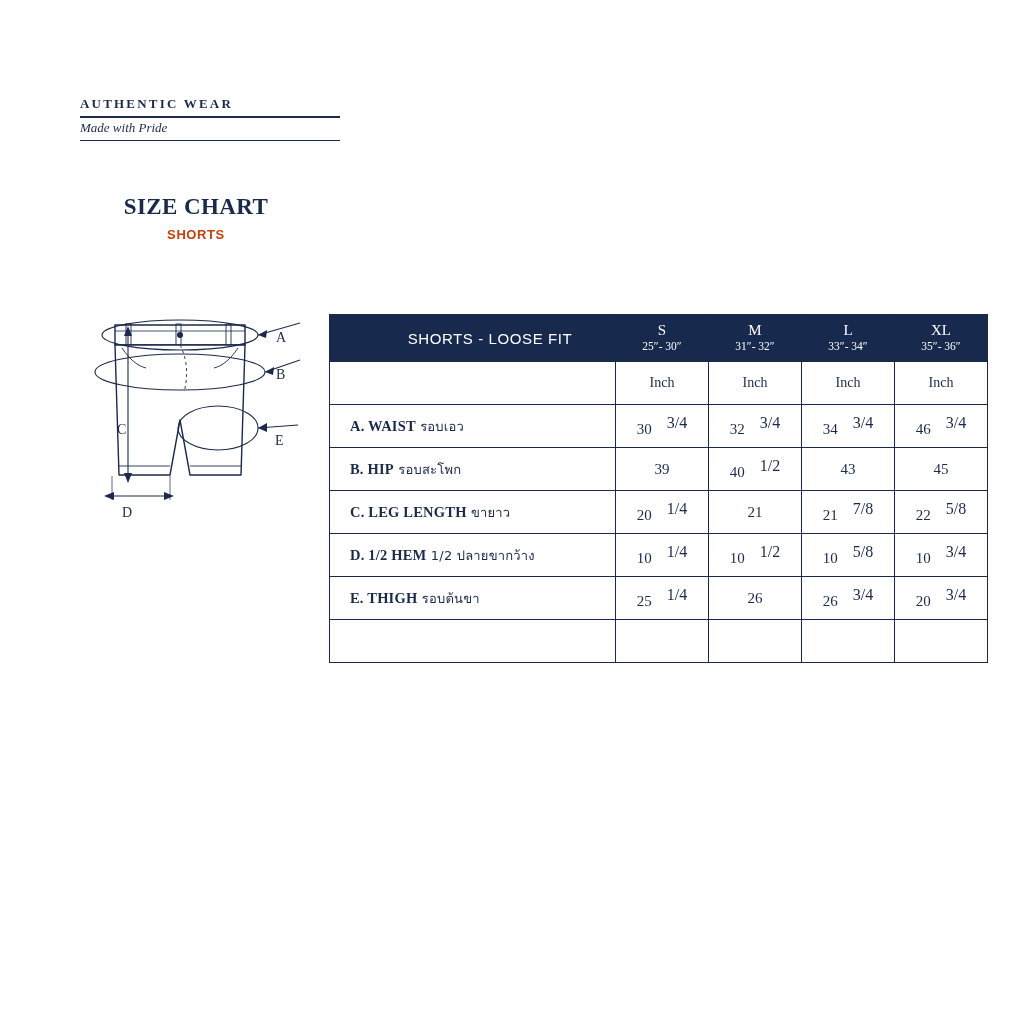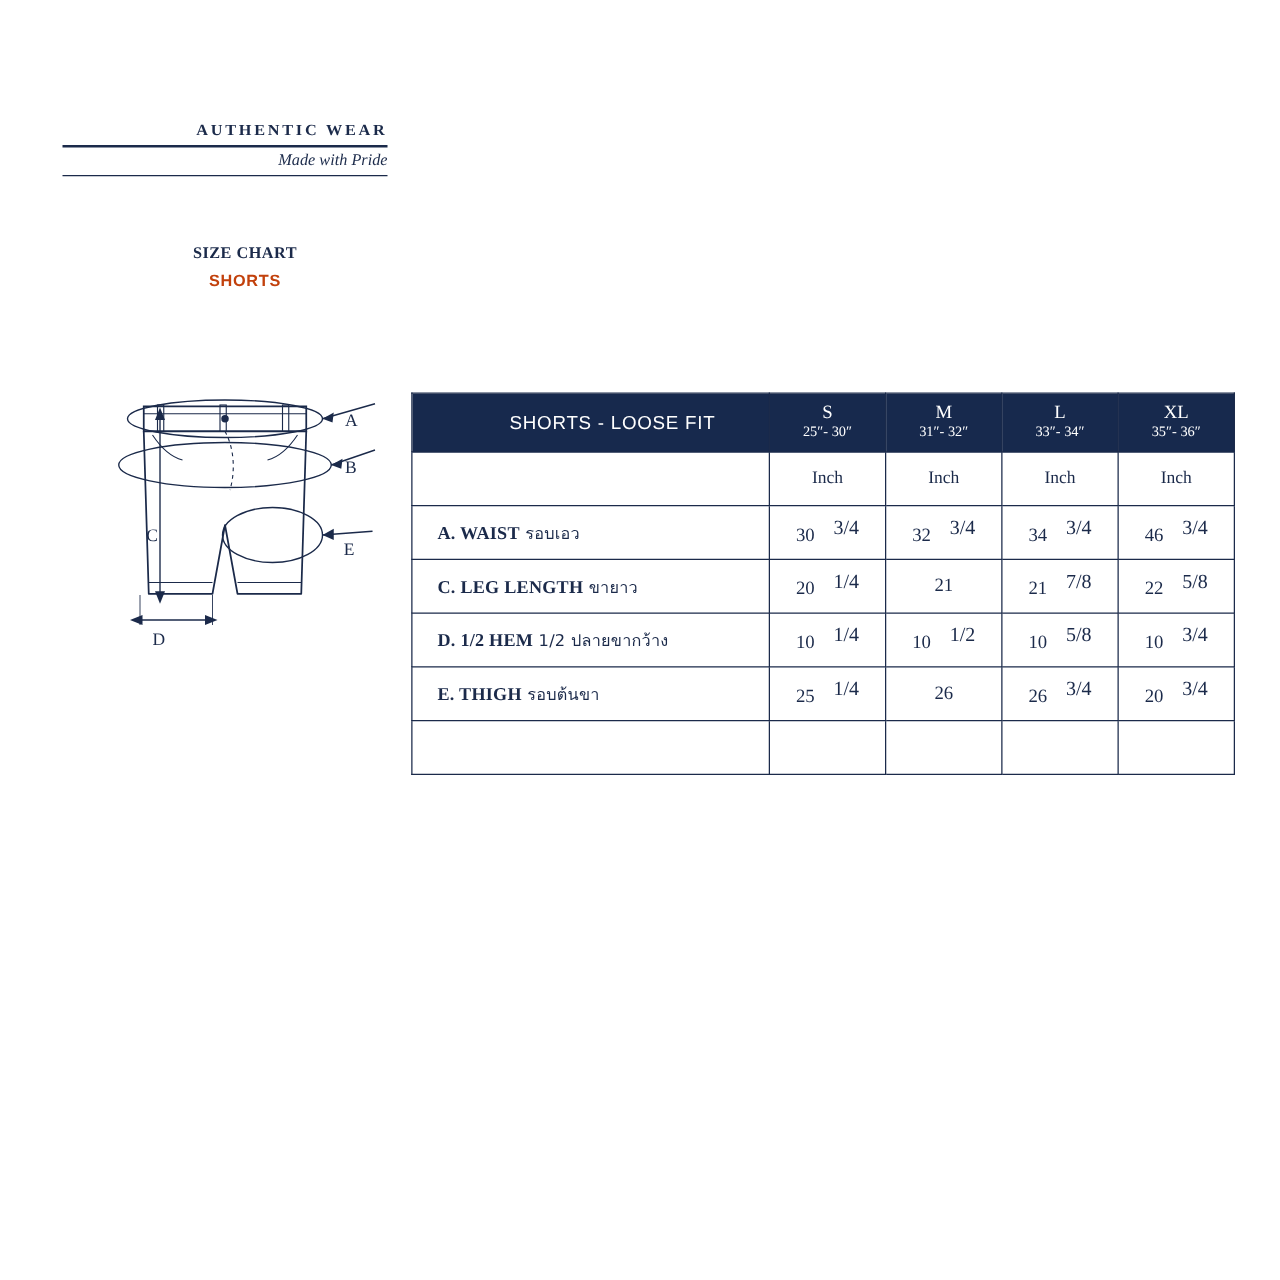--- a/index.html
+++ b/index.html
@@ -12,24 +12,24 @@
     height: 1024px;
     position: relative;
     font-family: "Liberation Serif", serif;
     color: #1b2a4a;
     overflow: hidden;
   }
 
   
   #brand {
     position: absolute;
-    left: 50px;
+    left: 80px;
     top: 96px;
     width: 260px;
-    text-align: right;
+    text-align: left;
   }
   #brand .authentic {
     font-family: "Liberation Serif", serif;
     font-size: 13px;
     letter-spacing: 2.2px;
     font-weight: bold;
     color: #1b2a4a;
     transform: scaleY(0.95);
   }
   #brand .rule {
@@ -60,21 +60,21 @@
 
   #title-block {
     position: absolute;
     left: 66px;
     top: 194px;
     width: 260px;
     text-align: center;
   }
   #title-block .size-chart {
     font-family: "Liberation Serif", serif;
-    font-size: 13px;
+    font-size: 23px;
     font-weight: bold;
     letter-spacing: 0.4px;
     color: #1b2a4a;
   }
   #title-block .shorts {
     font-family: "Liberation Sans", sans-serif;
     font-size: 13px;
     font-weight: bold;
     letter-spacing: 0.6px;
     color: #c2410c;
@@ -272,20 +272,27 @@
     </tbody>
     <tbody id="rows-host">
       <tr>
         <td class="rowlabel"><span class="code">A. WAIST</span><span class="th">  รอบเอว</span></td>
         <td class="val"><span>30</span><span class="frac">3<span class="den">/</span><span class="den">4</span></span></td>
         <td class="val"><span>32</span><span class="frac">3<span class="den">/</span><span class="den">4</span></span></td>
         <td class="val"><span>34</span><span class="frac">3<span class="den">/</span><span class="den">4</span></span></td>
         <td class="val"><span>46</span><span class="frac">3<span class="den">/</span><span class="den">4</span></span></td>
       </tr>
       <tr>
+        <td class="rowlabel"><span class="code">B. HIP</span><span class="th">  รอบสะโพก</span></td>
+        <td class="val"><span>39</span></td>
+        <td class="val"><span>40</span><span class="frac">1<span class="den">/</span><span class="den">2</span></span></td>
+        <td class="val"><span>43</span></td>
+        <td class="val"><span>45</span></td>
+      </tr>
+      <tr>
         <td class="rowlabel"><span class="code">C. LEG LENGTH</span><span class="th">  ขายาว</span></td>
         <td class="val"><span>20</span><span class="frac">1<span class="den">/</span><span class="den">4</span></span></td>
         <td class="val"><span>21</span></td>
         <td class="val"><span>21</span><span class="frac">7<span class="den">/</span><span class="den">8</span></span></td>
         <td class="val"><span>22</span><span class="frac">5<span class="den">/</span><span class="den">8</span></span></td>
       </tr>
       <tr>
         <td class="rowlabel"><span class="code">D. 1/2 HEM</span><span class="th">  1/2 ปลายขากว้าง</span></td>
         <td class="val"><span>10</span><span class="frac">1<span class="den">/</span><span class="den">4</span></span></td>
         <td class="val"><span>10</span><span class="frac">1<span class="den">/</span><span class="den">2</span></span></td>

